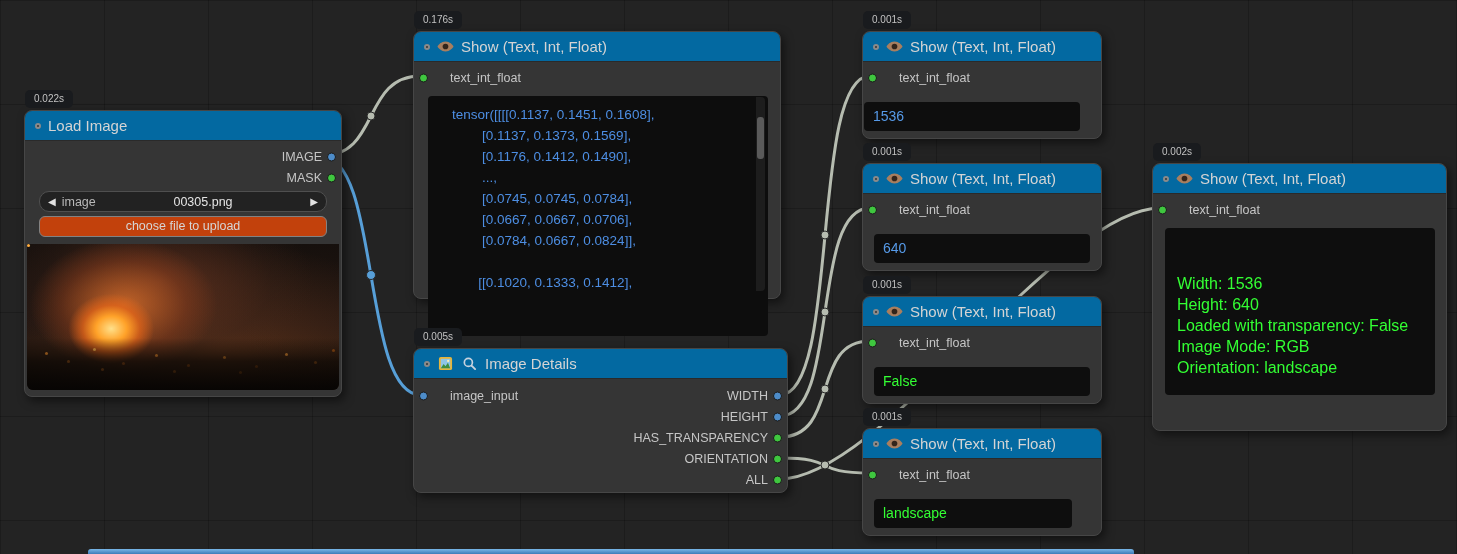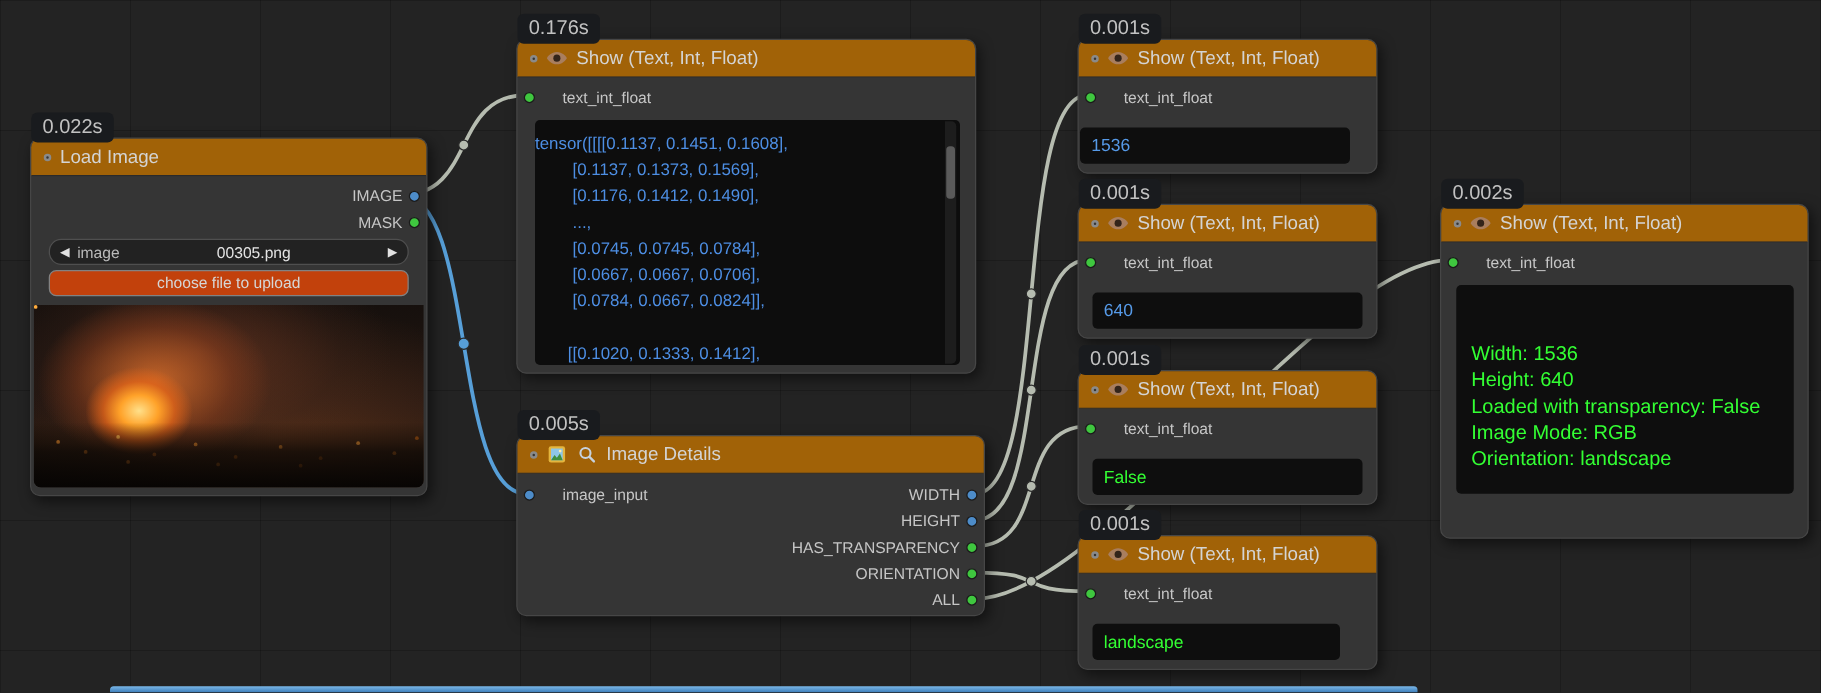--- a/index.html
+++ b/index.html
@@ -23,28 +23,28 @@
     position:absolute; z-index:2;
     background:#353535;
     border:1px solid #464646;
     border-radius:8px;
     box-shadow:3px 4px 10px rgba(0,0,0,0.5);
     color:#c9c9c9;
   }
   .badge {
     position:absolute; top:-21px; left:0;
     background:#191b1e; color:#c2c2c2;
-    font-size:16px; line-height:1;
+    font-size:10px; line-height:1;
     padding:4px 9px; border-radius:5px;
     white-space:nowrap;
   }
   .title {
     height:30px; display:flex; align-items:center; gap:7px;
     padding:0 10px;
-    background:#a16207;
+    background:#0369a1;
     border-bottom:1px solid #2a2a2a;
     border-radius:7px 7px 0 0;
     color:#d4d4d4; font-size:15px; white-space:nowrap;
   }
   .collapse-dot {
     width:6px; height:6px; flex:none;
     border:2px solid #8a8a8a; background:#353535;
     border-radius:50%;
   }
   .icon { width:17px; height:15px; flex:none; display:inline-flex; align-items:center; }
@@ -70,24 +70,24 @@
     font-size:14px; line-height:19px;
     padding:5px 9px;
     color:#569ae8;
     white-space:pre-wrap; overflow:hidden;
   }
   .valuebox.green { color:#33ff33; }
   .valuebox.big {
     padding:45px 12px 10px; line-height:21px; font-size:16px;
   }
   .tensorbox {
-    position:absolute; left:14px; top:64px; width:340px; height:196px;
+    position:absolute; left:14px; top:64px; width:340px; height:240px;
     background:#0d0d0d; border-radius:4px;
     color:#4d8ee3; font-size:13.5px; line-height:21px;
-    padding:8px 20px 8px 0;
+    padding:8px 20px 8px 24px;
     white-space:pre; overflow:hidden;
   }
   .scrolltrack {
     position:absolute; right:15px; top:65px; width:9px; height:194px;
     background:#1d1d1d; border-radius:0 4px 4px 0;
   }
   .scrollthumb {
     position:absolute; left:1px; top:20px; width:7px; height:42px;
     background:#5a5a5a; border-radius:3px;
   }

